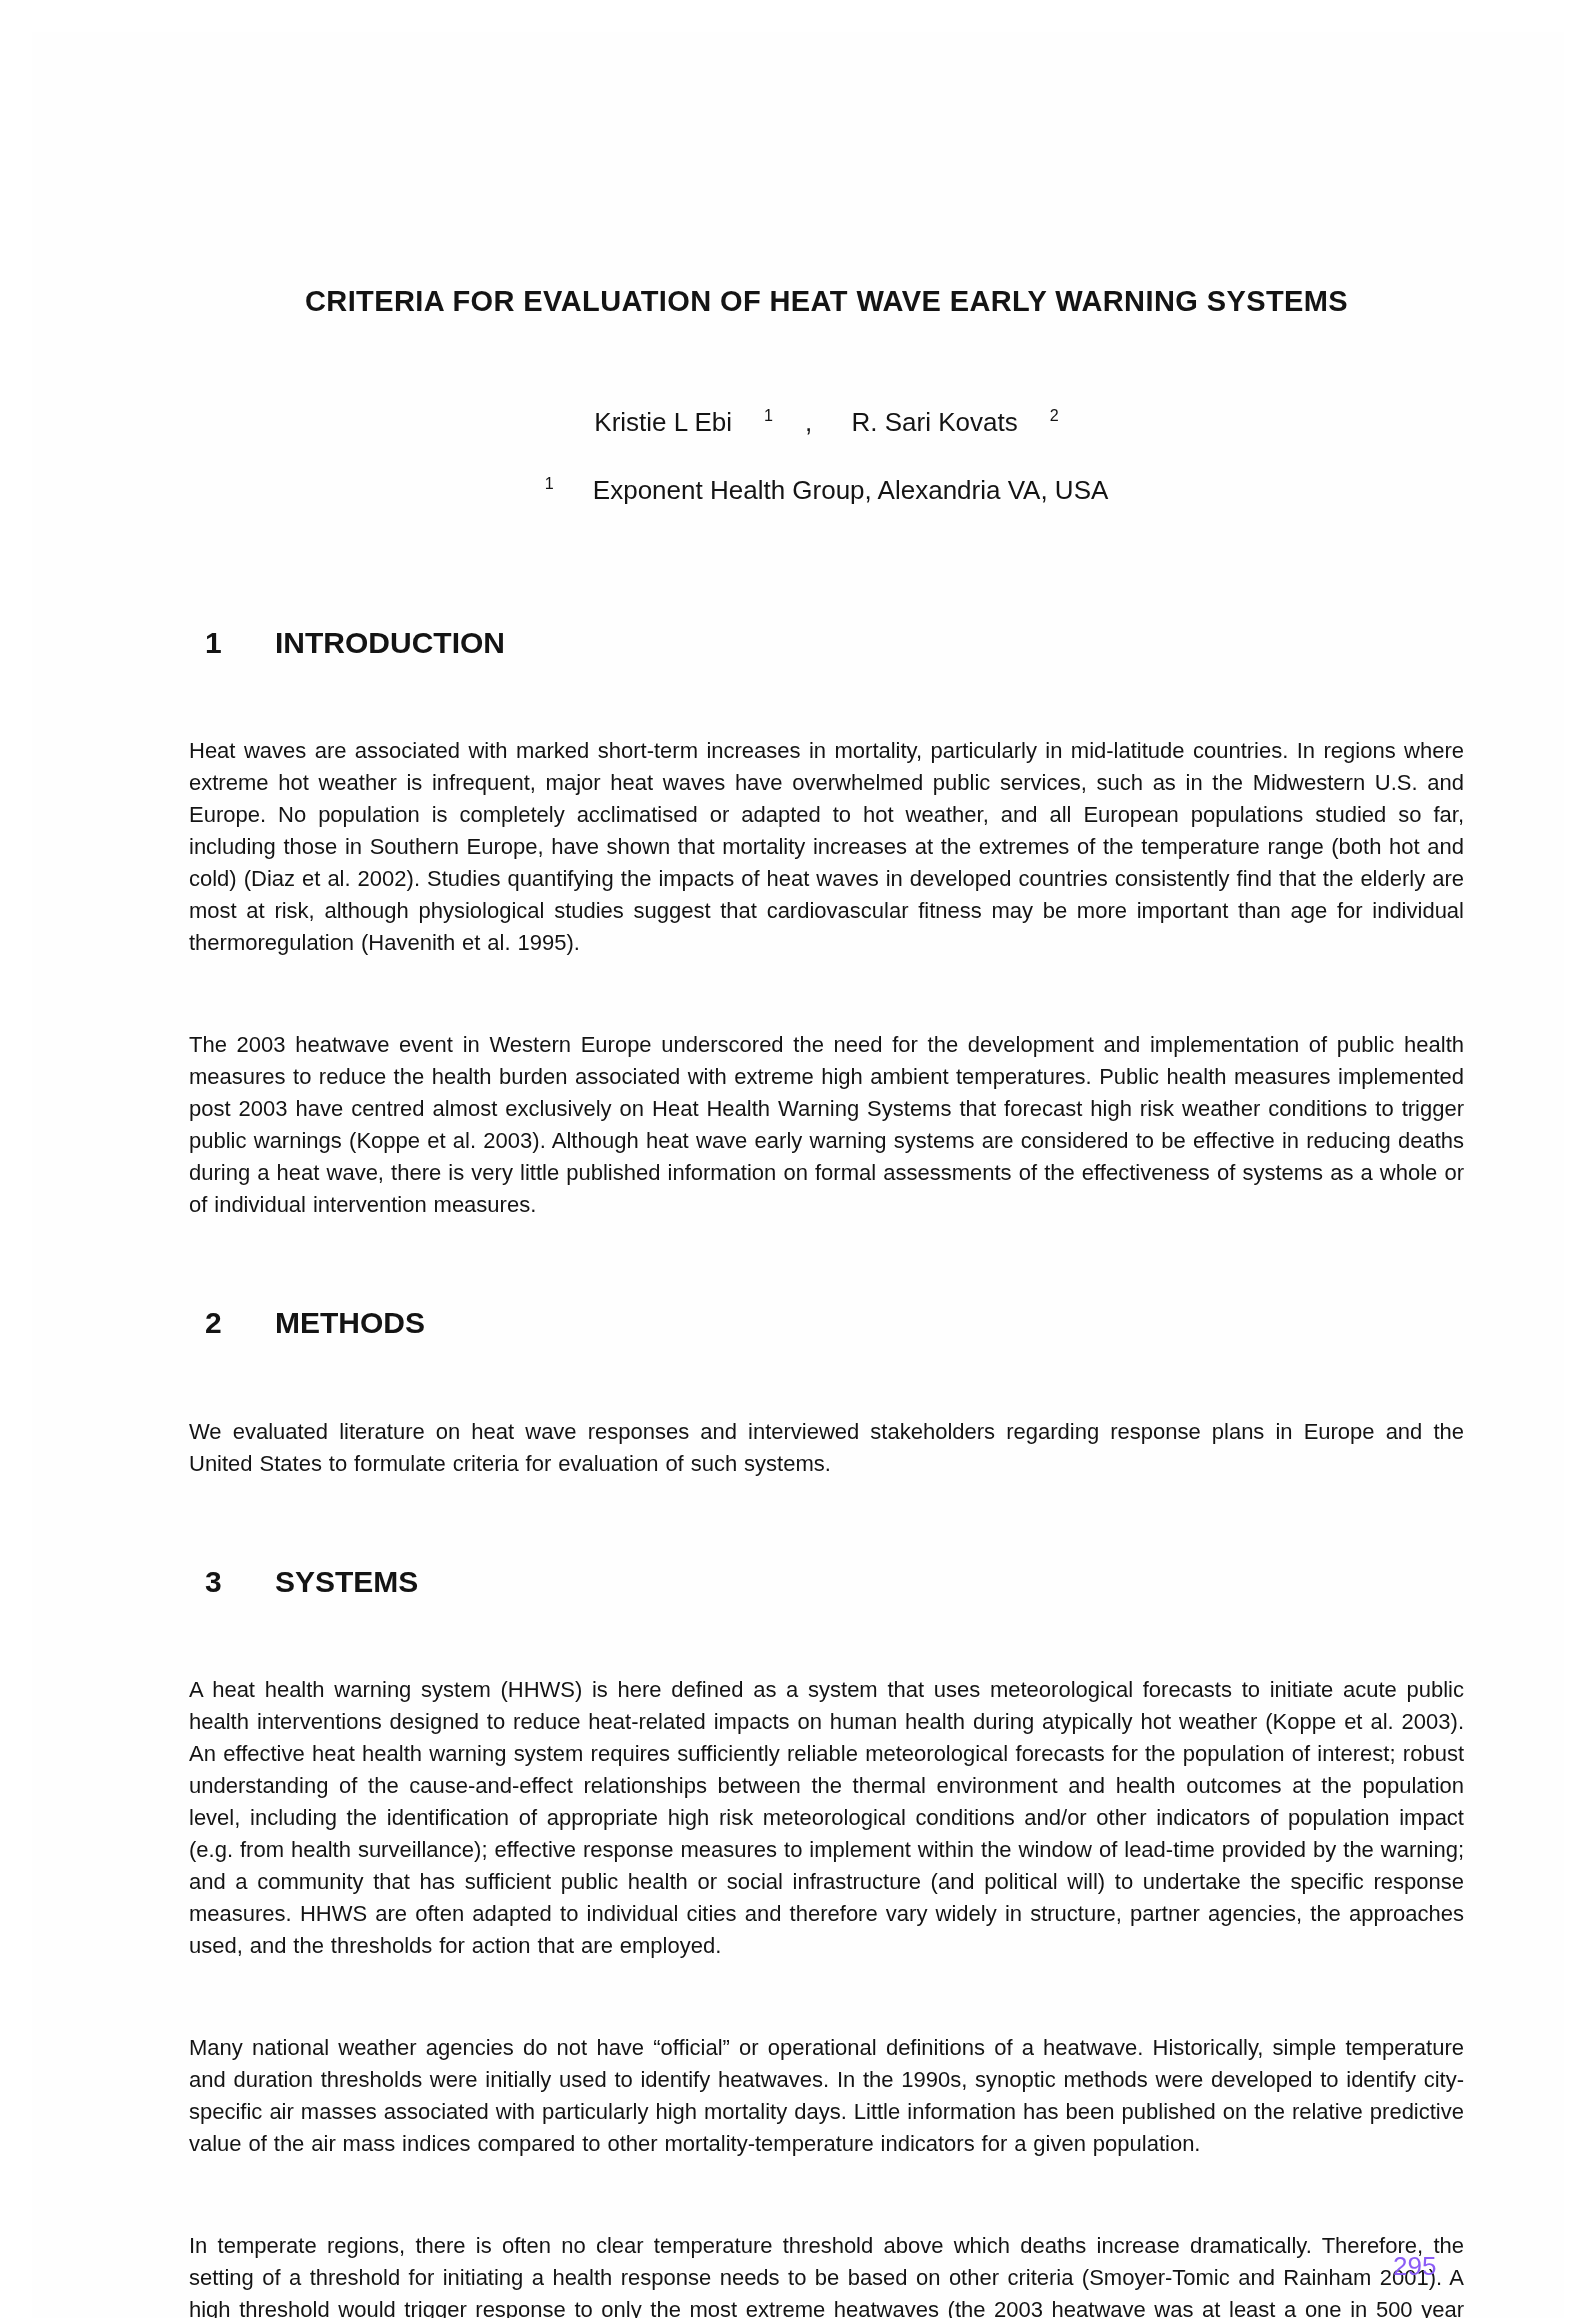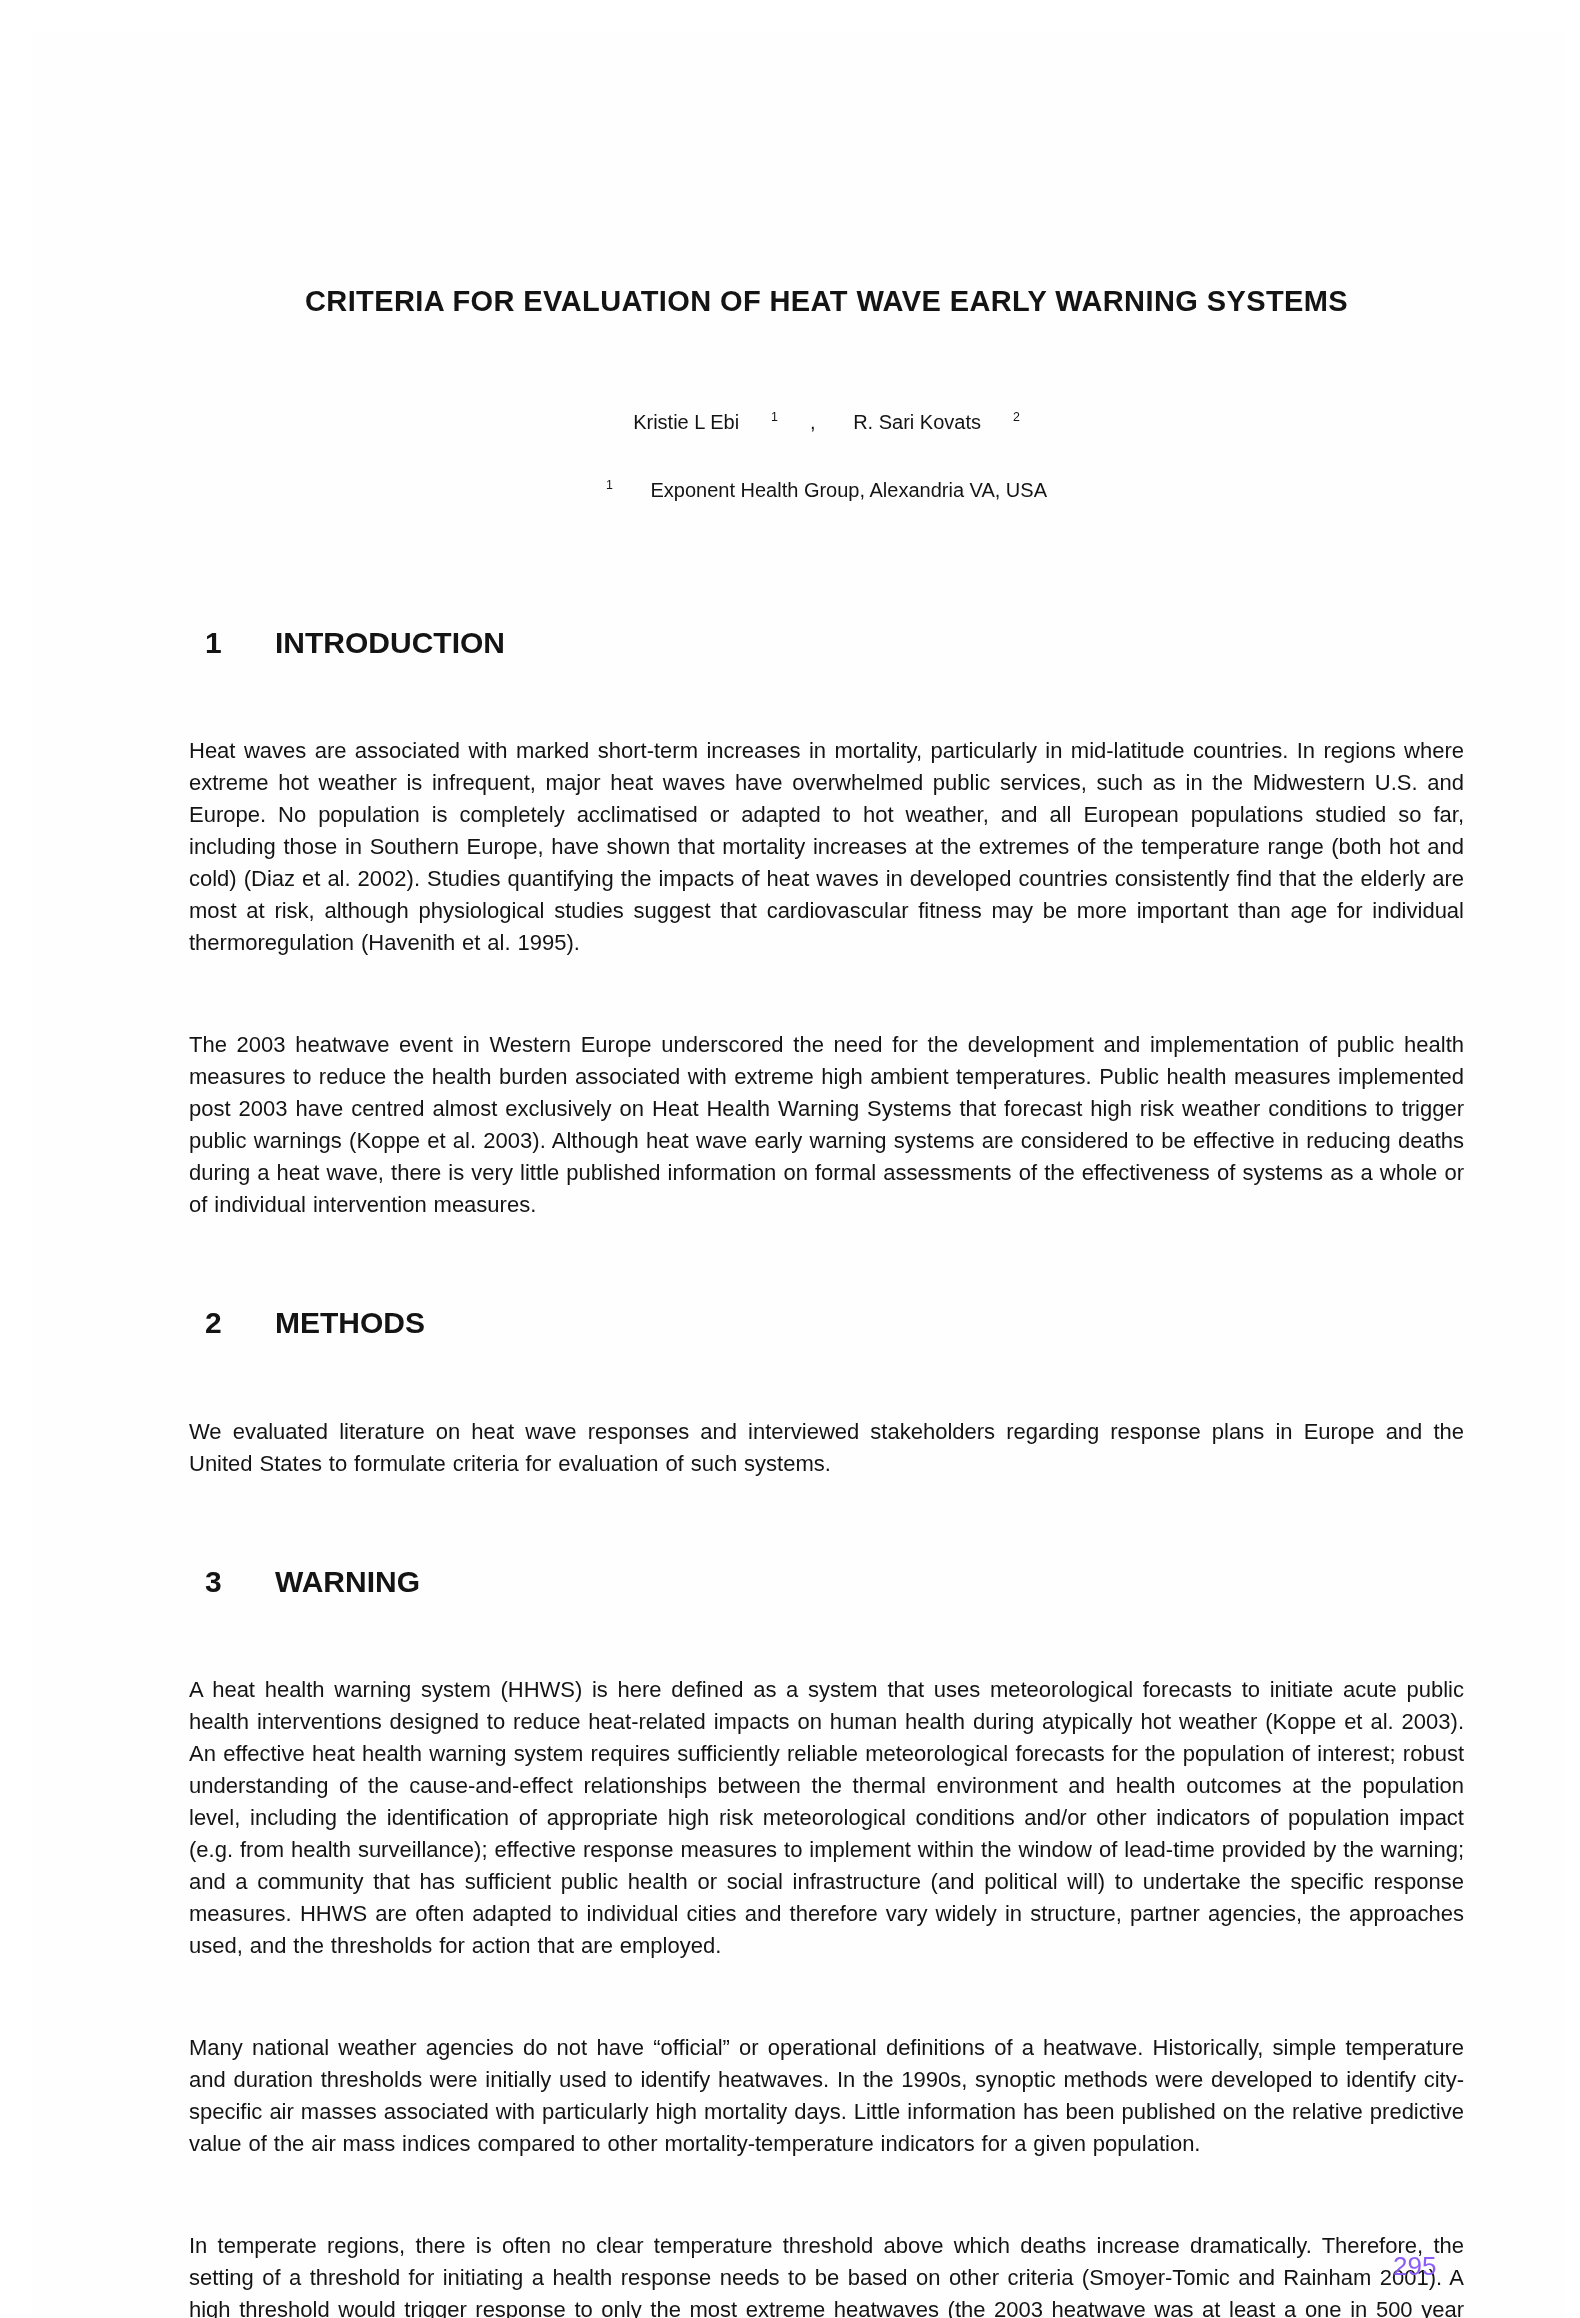--- a/index.html
+++ b/index.html
@@ -22,21 +22,21 @@
   .title {
     font-size: 29px;
     font-weight: 700;
     text-align: center;
     letter-spacing: 0.4px;
     line-height: 38px;
     margin-bottom: 36px;
   }
   .authors {
     text-align: center;
-    font-size: 20px;
+    font-size: 26px;
     line-height: 36px;
     margin-bottom: 55px;
   }
   sup {
     font-size: 0.62em;
     vertical-align: super;
     line-height: 0;
   }
   .heading {
     font-size: 30px;
@@ -76,21 +76,21 @@
       <div><sup>1</sup><span> Exponent Health Group, Alexandria VA, USA</span></div>
     </div>
 
     <div class="heading"><span class="h-num">1</span><span>INTRODUCTION</span></div>
     <p class="body">Heat waves are associated with marked short-term increases in mortality, particularly in mid-latitude countries.  In regions where extreme hot weather is infrequent, major heat waves have overwhelmed public services, such as in the Midwestern U.S. and Europe.  No population is completely acclimatised or adapted to hot weather, and all European populations studied so far, including those in Southern Europe, have shown that mortality increases at the extremes of the temperature range (both hot and cold) (Diaz et al. 2002).  Studies quantifying the impacts of heat waves in developed countries consistently find that the elderly are most at risk, although physiological studies suggest that cardiovascular fitness may be more important than age for individual thermoregulation (Havenith et al. 1995).</p>
     <p class="body">The 2003 heatwave event in Western Europe underscored the need for the development and implementation of public health measures to reduce the health burden associated with extreme high ambient temperatures.  Public health measures implemented post 2003 have centred almost exclusively on Heat Health Warning Systems that forecast high risk weather conditions to trigger public warnings (Koppe et al. 2003).  Although heat wave early warning systems are considered to be effective in reducing deaths during a heat wave, there is very little published information on formal assessments of the effectiveness of systems as a whole or of individual intervention measures.</p>
 
     <div class="heading"><span class="h-num">2</span><span>METHODS</span></div>
     <p class="body">We evaluated literature on heat wave responses and interviewed stakeholders regarding response plans in Europe and the United States to formulate criteria for evaluation of such systems.</p>
 
-    <div class="heading"><span class="h-num">3</span><span>WARNING</span></div>
+    <div class="heading"><span class="h-num">3</span><span>SYSTEMS</span></div>
     <p class="body">A heat health warning system (HHWS) is here defined as a system that uses meteorological forecasts to initiate acute public health interventions designed to reduce heat-related impacts on human health during atypically hot weather (Koppe et al. 2003).  An effective heat health warning system requires sufficiently reliable meteorological forecasts for the population of interest; robust understanding of the cause-and-effect relationships between the thermal environment and health outcomes at the population level, including the identification of appropriate high risk meteorological conditions and/or other indicators of population impact (e.g. from health surveillance); effective response measures to implement within the window of lead-time provided by the warning; and a community that has sufficient public health or social infrastructure (and political will) to undertake the specific response measures.  HHWS are often adapted to individual cities and therefore vary widely in structure, partner agencies, the approaches used, and the thresholds for action that are employed.</p>
     <p class="body">Many national weather agencies do not have “official” or operational definitions of a heatwave.  Historically, simple temperature and duration thresholds were initially used to identify heatwaves.  In the 1990s, synoptic methods were developed to identify city-specific air masses associated with particularly high mortality days.  Little information has been published on the relative predictive value of the air mass indices compared to other mortality-temperature indicators for a given population.</p>
     <p class="body">In temperate regions, there is often no clear temperature threshold above which deaths increase dramatically.  Therefore, the setting of a threshold for initiating a health response needs to be based on other criteria (Smoyer-Tomic and Rainham 2001).  A high threshold would trigger response to only the most extreme heatwaves (the 2003 heatwave was at least a one in 500 year event).  But such a system would not aim to prevent the majority of heat-related deaths that occur on less extreme days.  U.S. heat watch/warning systems (HWWS) often have fairly low thresholds for warnings that are expected to be exceeded at least once per year.</p>
 
   </div>
 
   <div class="page-number">295</div>
 </div>
 
 

